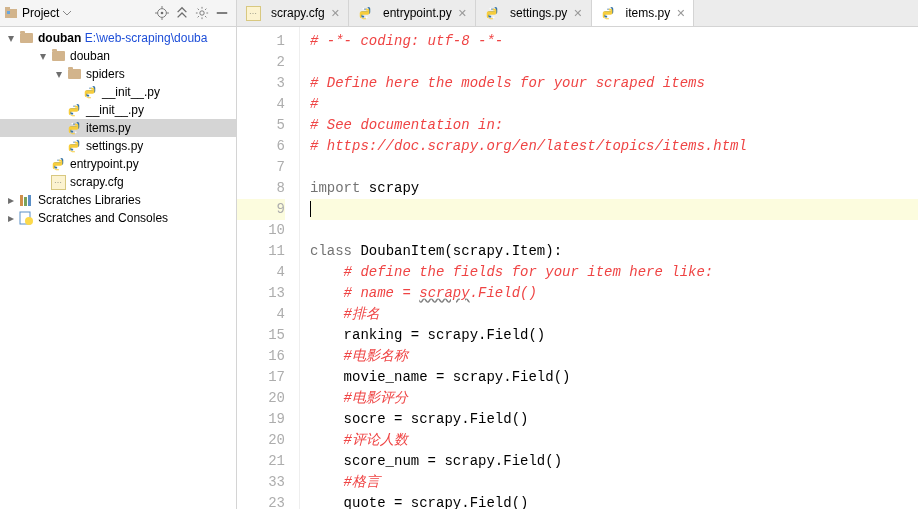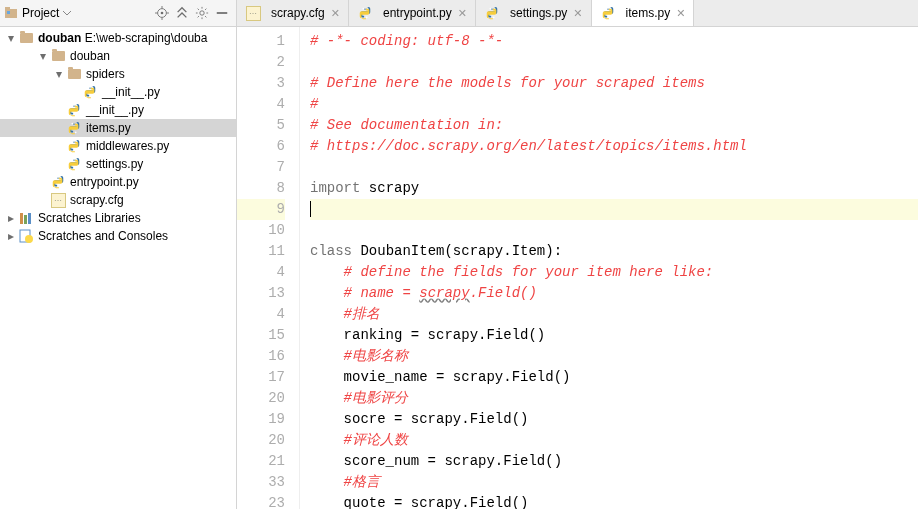--- a/index.html
+++ b/index.html
@@ -9,21 +9,21 @@
 .left-hdr .ttl{font-weight:400;display:flex;align-items:center;gap:4px}
 .left-hdr .spacer{flex:1}
 .hdr-btn{width:20px;height:20px;display:flex;align-items:center;justify-content:center;color:#6e6e6e}
 .hdr-btn svg{width:14px;height:14px}
 .tree{flex:1;overflow:auto;padding-top:2px}
 .row{display:flex;align-items:center;height:18px;white-space:nowrap}
 .row.selected{background:#d5d5d5}
 .arr{width:14px;display:inline-flex;justify-content:center;color:#6e6e6e}
 .ic{width:16px;height:16px;display:inline-flex;align-items:center;justify-content:center;margin-right:4px}
 .bold{font-weight:700}
-.path{color:#000000}
+.path{color:#1d4ed8}
 .indent0{padding-left:4px}.indent2{padding-left:36px}.indent3{padding-left:52px}.indent4{padding-left:68px}
 .right{flex:1;display:flex;flex-direction:column;overflow:hidden}
 .tabs{display:flex;height:26px;border-bottom:1px solid #d4d4d4;background:#ececec}
 .tab{display:flex;align-items:center;padding:0 8px;border-right:1px solid #d4d4d4;background:#ececec;gap:6px}
 .tab.active{background:#fff}
 .tab .x{color:#999;font-size:11px}
 .editor{flex:1;display:flex;font-family:"Consolas","Courier New",monospace;font-size:14px;overflow:auto}
 .gut{width:48px;text-align:right;color:#adadad;padding-top:4px;padding-right:14px;background:#fff;border-right:1px solid #eee;user-select:none}
 .gut div{height:21px;line-height:21px}
 .code{flex:1;padding-top:4px;padding-left:10px;white-space:pre}
@@ -149,32 +149,20 @@
           <div class="row indent3">
             <span class="arr"></span>
             <span class="ic">
               <svg class="ic-py" viewBox="0 0 16 16">
                 <path d="M7 1 h3 q2 0 2 2 v3 H5 q-2 0 -2 2 v3 q0 2 2 2 h2 v-2 H5 V9 h7 q2 0 2-2 V3 q0-2-2-2 H7 v2 h3 V4 H7z" fill="#3673a5"></path>
                 <circle cx="6" cy="3" r="0.9" fill="#fff"></circle>
                 <path d="M9 15 h-3 q-2 0 -2-2 v-3 h7 q2 0 2-2 V5 q0-2-2-2 h-2 v2 h2 v1 H4 q-2 0-2 2 v4 q0 2 2 2 h5z" fill="#f7cd3c"></path>
                 <circle cx="10" cy="13" r="0.9" fill="#fff"></circle>
               </svg>
             </span>
-            <span>middlewares.py</span>
-          </div>
-          <div class="row indent3">
-            <span class="arr"></span>
-            <span class="ic">
-              <svg class="ic-py" viewBox="0 0 16 16">
-                <path d="M7 1 h3 q2 0 2 2 v3 H5 q-2 0 -2 2 v3 q0 2 2 2 h2 v-2 H5 V9 h7 q2 0 2-2 V3 q0-2-2-2 H7 v2 h3 V4 H7z" fill="#3673a5"></path>
-                <circle cx="6" cy="3" r="0.9" fill="#fff"></circle>
-                <path d="M9 15 h-3 q-2 0 -2-2 v-3 h7 q2 0 2-2 V5 q0-2-2-2 h-2 v2 h2 v1 H4 q-2 0-2 2 v4 q0 2 2 2 h5z" fill="#f7cd3c"></path>
-                <circle cx="10" cy="13" r="0.9" fill="#fff"></circle>
-              </svg>
-            </span>
             <span>settings.py</span>
           </div>
           <div class="row indent2">
             <span class="arr"></span>
             <span class="ic">
               <svg class="ic-py" viewBox="0 0 16 16">
                 <path d="M7 1 h3 q2 0 2 2 v3 H5 q-2 0 -2 2 v3 q0 2 2 2 h2 v-2 H5 V9 h7 q2 0 2-2 V3 q0-2-2-2 H7 v2 h3 V4 H7z" fill="#3673a5"></path>
                 <circle cx="6" cy="3" r="0.9" fill="#fff"></circle>
                 <path d="M9 15 h-3 q-2 0 -2-2 v-3 h7 q2 0 2-2 V5 q0-2-2-2 h-2 v2 h2 v1 H4 q-2 0-2 2 v4 q0 2 2 2 h5z" fill="#f7cd3c"></path>
                 <circle cx="10" cy="13" r="0.9" fill="#fff"></circle>

